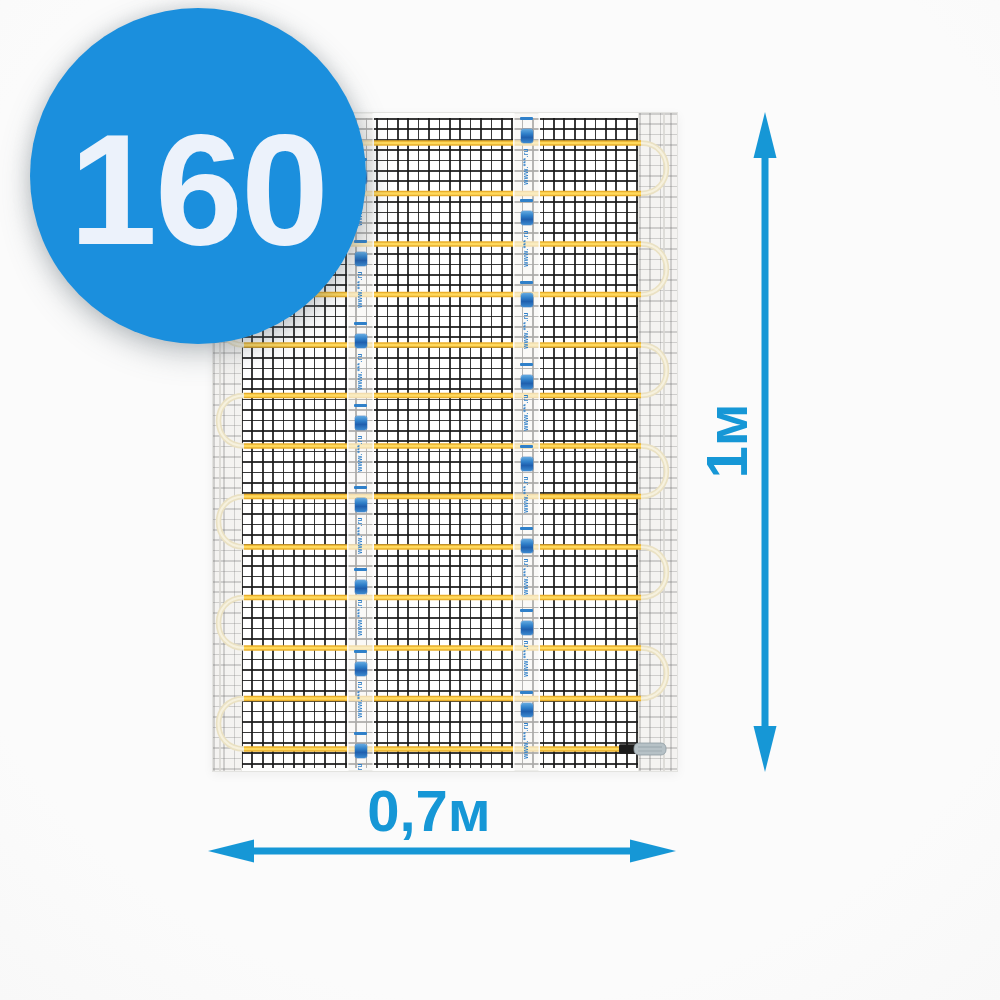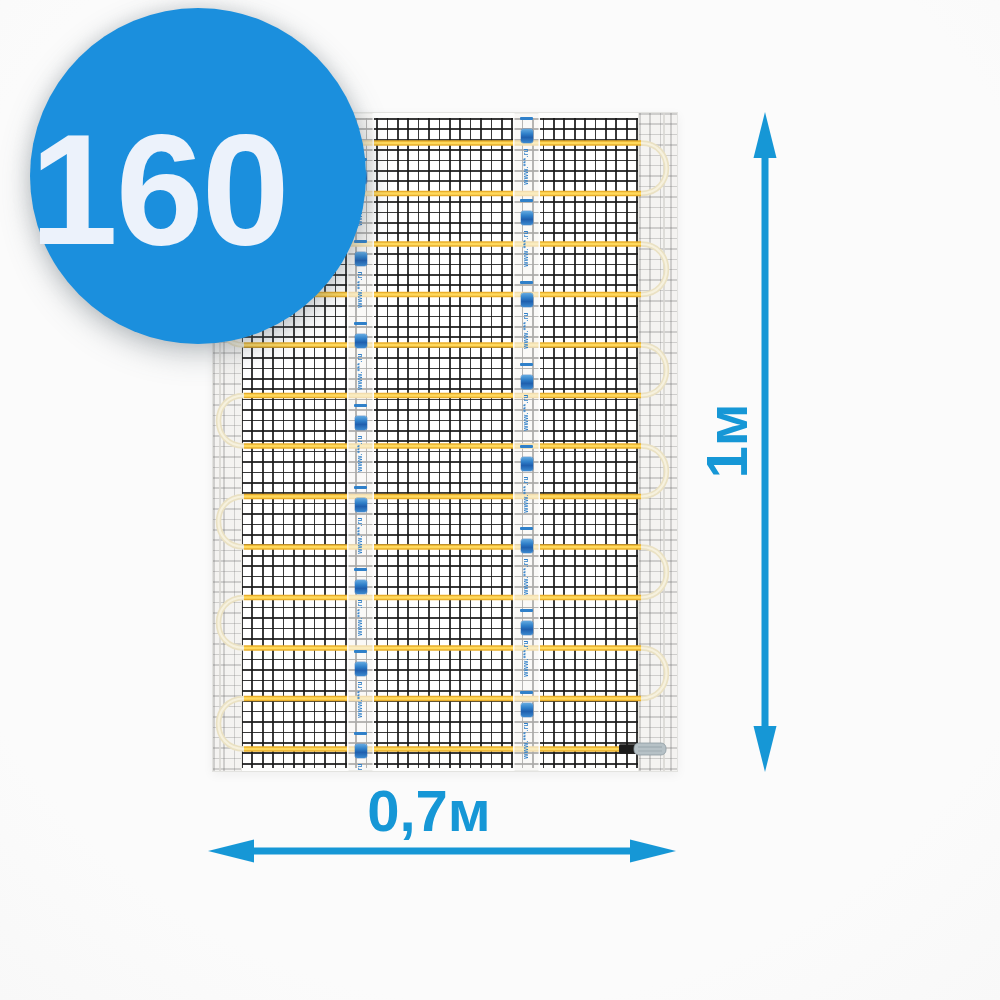--- a/index.html
+++ b/index.html
@@ -4,21 +4,21 @@
 <style>
   html,body{margin:0;padding:0;}
   body{
     width:1000px;height:1000px;position:relative;overflow:hidden;
     font-family:"Liberation Sans", sans-serif;
     background:radial-gradient(130% 130% at 50% 42%, #fbfbfb 45%, #f4f4f4 78%, #eaeaea 100%);
   }
   
   .badge{
     position:absolute;left:30px;top:8px;width:336px;height:336px;border-radius:50%;
-    display:flex;flex-direction:column;align-items:flex-start;justify-content:center;
+    display:flex;flex-direction:column;align-items:center;justify-content:center;
     box-shadow:0 10px 30px rgba(90,100,110,.35), 0 0 18px rgba(120,130,140,.25);
     z-index:30;
   }
   .badge-value{
     font-size:158px;font-weight:700;line-height:.9;letter-spacing:-2px;margin-top:26px;
   }
   .badge-unit{
     font-size:46px;font-weight:700;margin-top:14px;letter-spacing:0;
   }
   .badge-unit sup{font-size:26px;vertical-align:super;line-height:0;}

